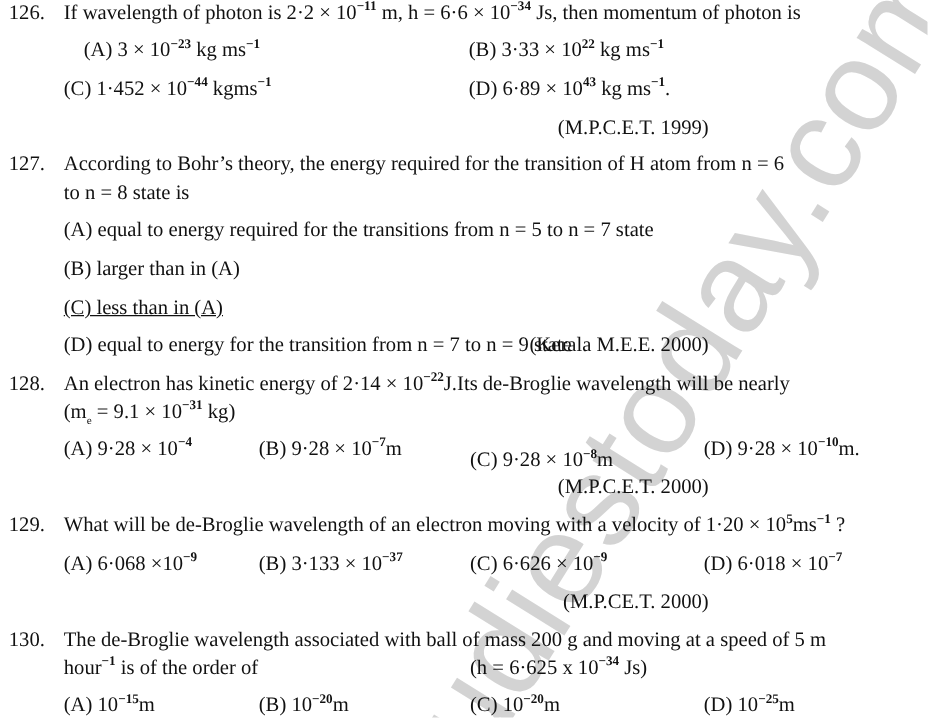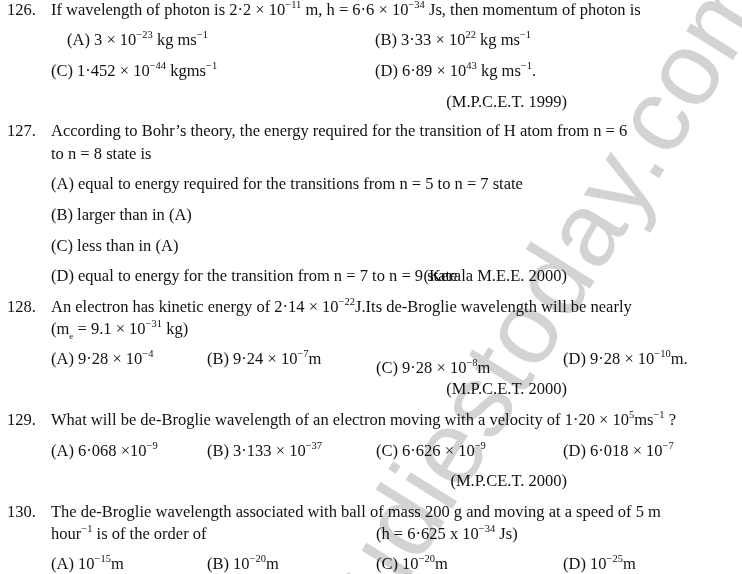--- a/index.html
+++ b/index.html
@@ -4,21 +4,21 @@
   <style>
     html, body { margin: 0; padding: 0; }
     body {
       width: 742px; height: 574px; background: #ffffff; position: relative; overflow: hidden;
       font-family: "Liberation Serif", "DejaVu Serif", serif; color: #111; font-size: 16.5px;
     }
     .line { position: absolute; white-space: nowrap; line-height: 20px; }
     .num { position: absolute; left: 7px; }
     .txt { position: absolute; left: 51px; }
     .src { position: absolute; right: 21px; white-space: nowrap; }
-    sup { font-size: 10.5px; vertical-align: 0; position: relative; top: -7px; }
+    sup { font-size: 10.5px; vertical-align: 0; position: relative; top: -7px; font-weight: bold; }
     sub { font-size: 9px; vertical-align: 0; position: relative; top: 5px; }
     .opt { position: absolute; white-space: nowrap; }
     #watermark {
       position: absolute; left: 120px; top: 260px; transform: rotate(-58deg);
       transform-origin: center; font-family: "Liberation Sans", "DejaVu Sans", sans-serif;
       font-size: 104px; color: rgba(175,175,175,0.55); white-space: nowrap; pointer-events: none;
       letter-spacing: 1px;
     }
     .content { position: absolute; left: 0; top: 0; width: 588px; height: 574px; }
   </style>
@@ -42,33 +42,33 @@
   </div>
 
   <div>
     <div class="line" style="top:121px;">
       <span class="num">127.</span>
       <span class="txt">According to Bohr’s theory, the energy required for the transition of H atom from n = 6</span>
     </div>
     <div class="line" style="top:144px; left:51px;">to n = 8 state is</div>
     <div class="opt" style="left:51px; top:174px;">(A) equal to energy required for the transitions from n = 5 to n = 7 state</div>
     <div class="opt" style="left:51px; top:205px;">(B) larger than in (A)</div>
-    <div class="opt" style="left:51px; top:236px;">(C) less than in (A)</div>
+    <div class="opt" style="left:51px; top:236px;text-decoration:underline;">(C) less than in (A)</div>
     <div class="opt" style="left:51px; top:266px;">(D) equal to energy for the transition from n = 7 to n = 9 state</div>
     <div class="src" style="top:266px;">(Kerala M.E.E. 2000)</div>
   </div>
 
   <div>
     <div class="line" style="top:297px;">
       <span class="num">128.</span>
       <span class="txt"><span>An electron has kinetic energy of 2·14 × 10</span><sup>−22</sup><span>J.Its de-Broglie wavelength will be nearly</span></span>
     </div>
     <div class="line" style="top:319px; left:51px;"><span>(m</span><sub>e</sub><span> = 9.1 × 10</span><sup>−31</sup><span> kg)</span></div>
     <div class="opt" style="left:51px; top:349px;"><span>(A) 9·28 × 10</span><sup>−4</sup><span></span></div>
-    <div class="opt" style="left:207px; top:349px;"><span>(B) 9·24 × 10</span><sup>−7</sup><span>m</span></div>
+    <div class="opt" style="left:207px; top:349px;"><span>(B) 9·28 × 10</span><sup>−7</sup><span>m</span></div>
     <div class="opt" style="left:376px; top:358px;"><span>(C) 9·28 × 10</span><sup>−8</sup><span>m</span></div>
     <div class="opt" style="left:563px; top:349px;"><span>(D) 9·28 × 10</span><sup>−10</sup><span>m.</span></div>
     <div class="src" style="top:379px;">(M.P.C.E.T. 2000)</div>
   </div>
 
   <div>
     <div class="line" style="top:410px;">
       <span class="num">129.</span>
       <span class="txt"><span>What will be de-Broglie wavelength of an electron moving with a velocity of 1·20 × 10</span><sup>5</sup><span>ms</span><sup>−1</sup><span> ?</span></span>
     </div>

